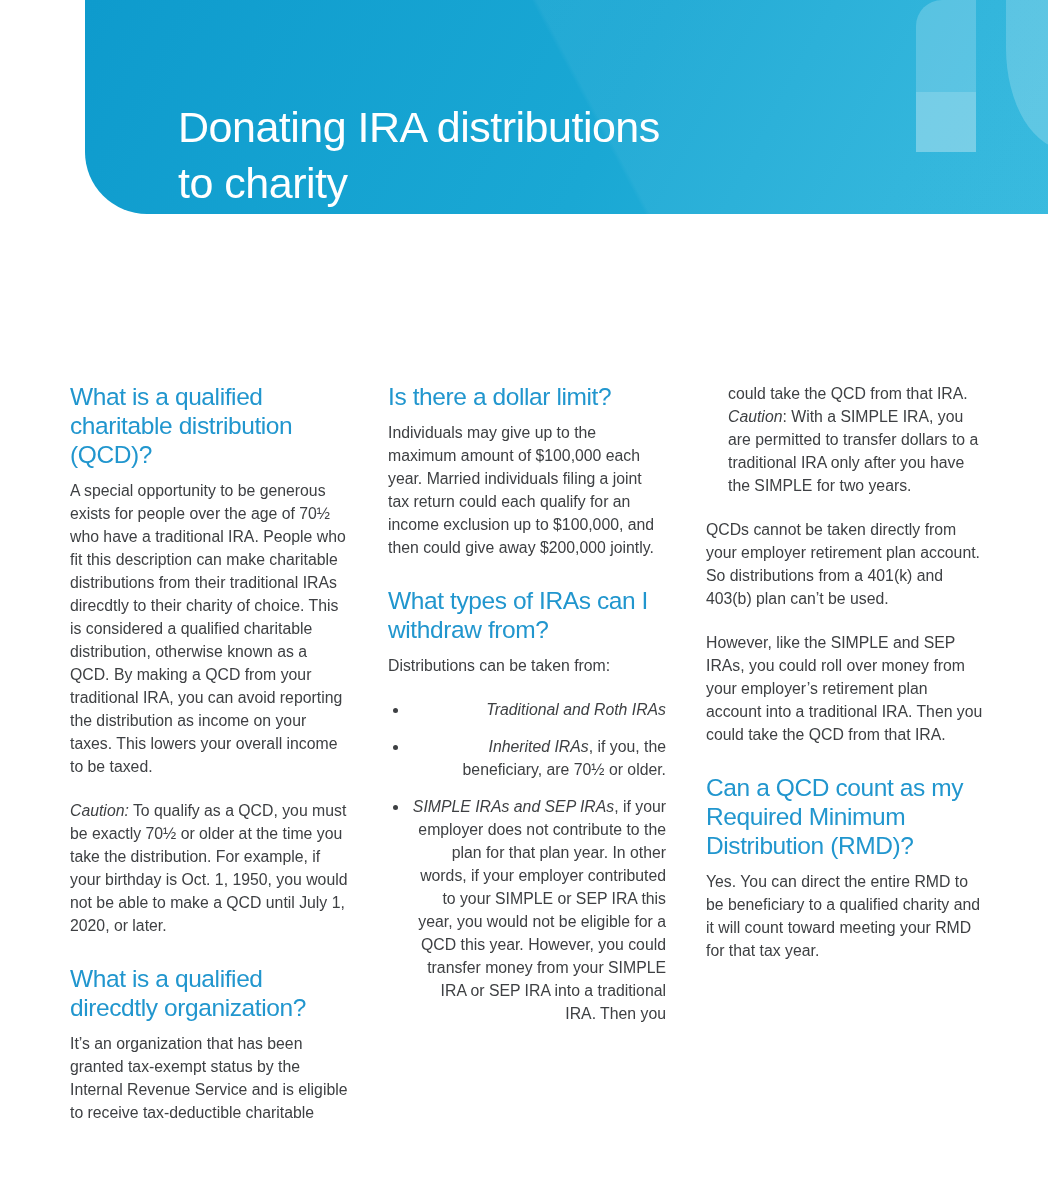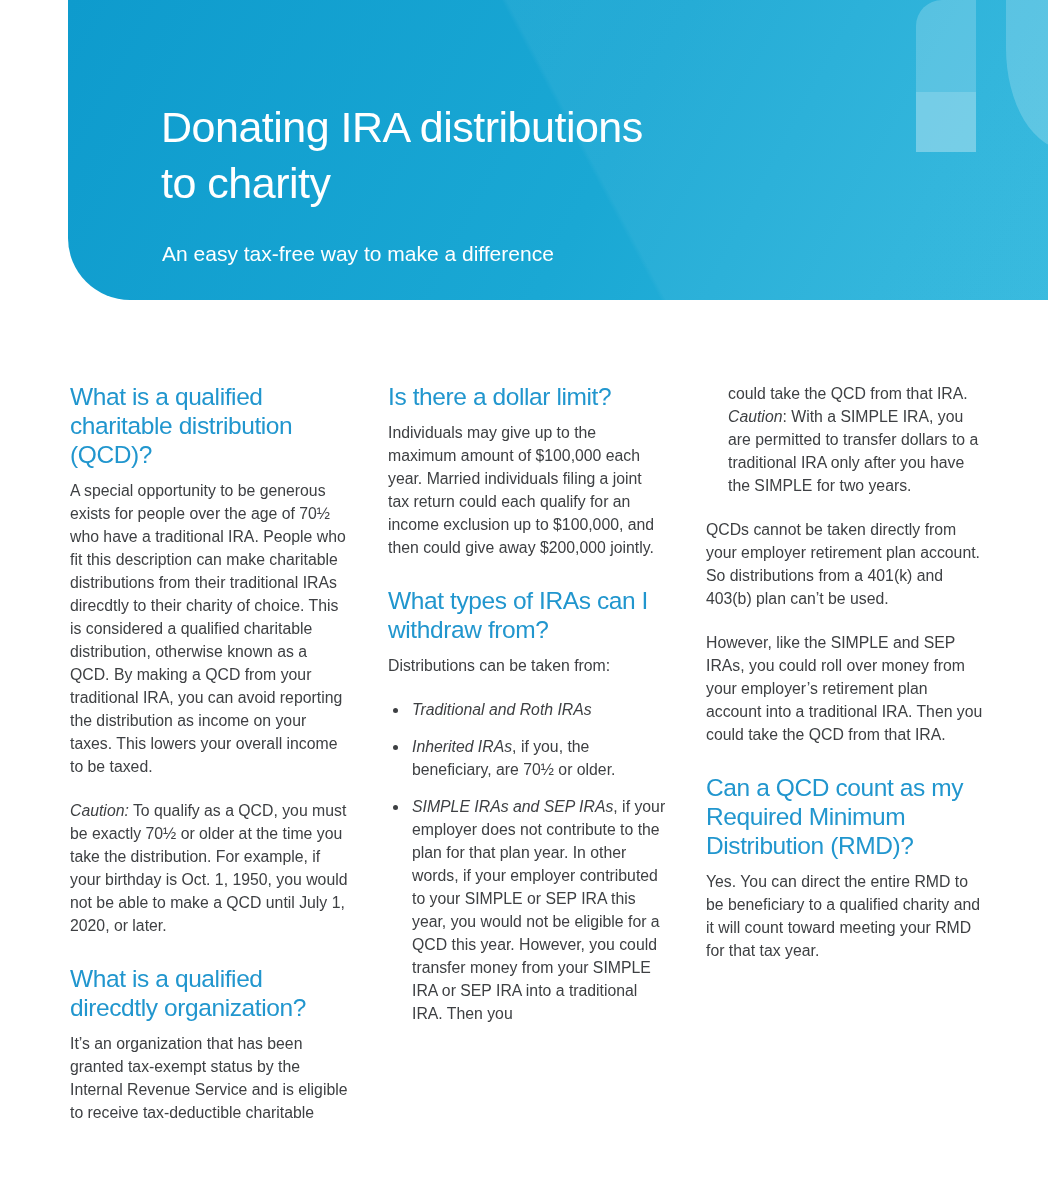--- a/index.html
+++ b/index.html
@@ -9,22 +9,22 @@
     width: 1048px;
     height: 1184px;
     background: #ffffff;
     overflow: hidden;
     font-family: "Liberation Sans", sans-serif;
   }
 
   
   .banner {
     position: absolute;
-    left: 68px; top: 0; right: 0;
-    height: 300px;
+    left: 85px; top: 0; right: 0;
+    height: 214px;
     background:
       linear-gradient(62deg, rgba(255,255,255,0) 52%, rgba(255,255,255,0.05) 52.5%, rgba(255,255,255,0.05) 100%),
       linear-gradient(118deg, var(--banner-top, #0E9BCD) 0%, #1AA8D4 55%, var(--banner-bottom, #2FB7DD) 100%);
     border-bottom-left-radius: 62px;
     overflow: hidden;
   }
   .banner h1 {
     margin: 99px 0 0 93px;
     font-size: 43px;
     line-height: 56px;
@@ -85,21 +85,21 @@
     margin: 0 0 21px 0;
   }
   p.indent { padding-left: 22px; }
   ul {
     color: var(--body-text, #3E4043);
     font-size: 15.8px;
     line-height: 23px;
     margin: 0;
     padding-left: 21px;
   }
-  li { margin-bottom: 14px; padding-left: 3px; }
+  li { margin-bottom: 14px; padding-left: 3px; text-align: right; }
   em { font-style: italic; }
 </style>
 </head>
 <body>
 
 <div class="page">
 
   <header class="banner">
     <div class="logo">
       <div class="logo-stem"></div>

